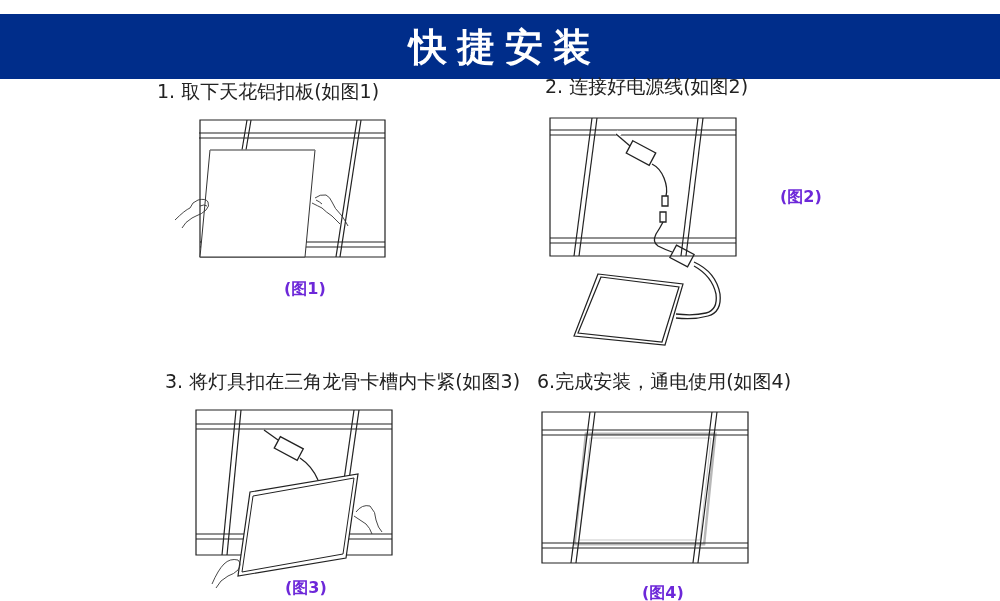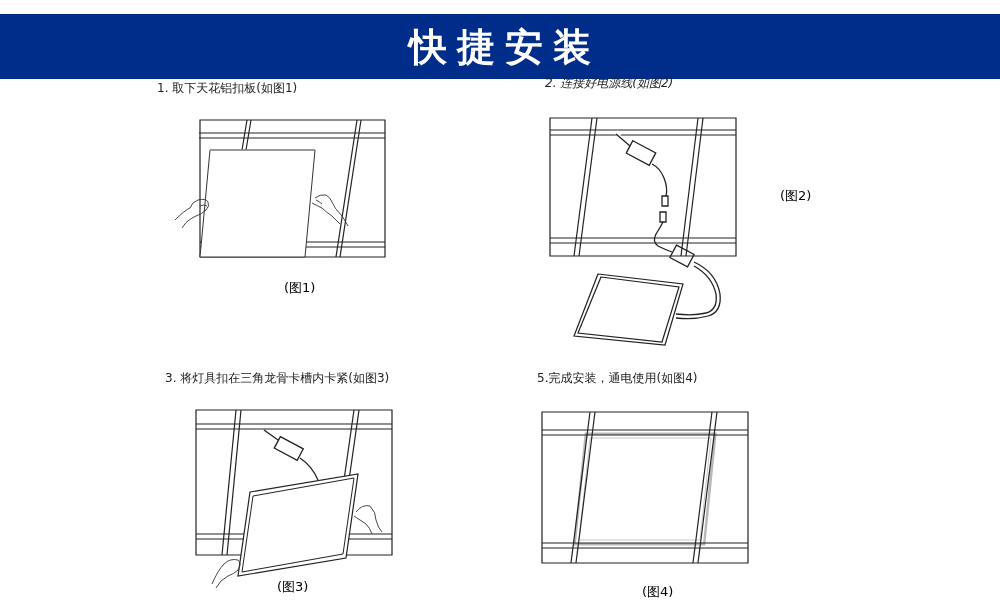--- a/index.html
+++ b/index.html
@@ -12,25 +12,25 @@
   .header {
     position:absolute; left:0; top:0; width:1000px; height:65px;
     background:#002d8a;
     display:flex; align-items:center; justify-content:center;margin-top:14px;
   }
   .header-title {
     color:#ffffff; font-size:38px; font-weight:bold; letter-spacing:10px;
     padding-left:10px; line-height:1;
   }
   .step-title {
-    position:absolute; font-size:12px; color:#222; white-space:nowrap;
+    position:absolute; font-size:19px; color:#222; white-space:nowrap;
     line-height:1;
   }
   .caption {
-    position:absolute; font-size:13px; color:#000000; white-space:nowrap; line-height:1;
+    position:absolute; font-size:16px; color:#6d28d9; white-space:nowrap; line-height:1;font-weight:bold;
   }
   svg.fig { position:absolute; overflow:visible; }
   svg.fig line, svg.fig rect, svg.fig path, svg.fig polygon { vector-effect:non-scaling-stroke; }
 </style>
 </head>
 <body>
 
 <div class="header">
   <span class="header-title">快捷安装</span>
 </div>
@@ -57,21 +57,21 @@
   <g fill="none" stroke="#333" stroke-width="0.9">
     <path d="M5,102 Q15,92 20,90 Q22,84 28,82 Q36,80 38,84 Q40,88 36,92 Q32,96 26,98 L22,100 Q15,104 12,110"></path>
     <path d="M30,88 Q34,86 37,88"></path>
     <path d="M145,80 Q150,76 156,77 Q160,79 162,84 Q164,90 172,98 Q176,104 178,108"></path>
     <path d="M142,85 Q148,88 152,90 Q156,94 162,98 Q168,104 170,106"></path>
     <path d="M146,82 Q150,84 152,86"></path>
   </g>
 </svg>
 <div class="caption" style="left:284px; top:281px;">(图1)</div>
 
-<div class="step-title" style="left:545px; top:77px;font-style:italic;">2. 连接好电源线(如图2)</div>
+<div class="step-title" style="left:545px; top:77px;">2. 连接好电源线(如图2)</div>
 <svg class="fig" style="left:548px; top:116px;" width="200" height="230" viewBox="0 0 200 230">
   <g fill="none" stroke="#222" stroke-width="1.2">
     <rect x="2" y="2" width="186" height="138"></rect>
     <line x1="2" y1="14" x2="188" y2="14"></line>
     <line x1="2" y1="19" x2="188" y2="19"></line>
     <line x1="2" y1="122" x2="188" y2="122"></line>
     <line x1="2" y1="127" x2="188" y2="127"></line>
     <line x1="44" y1="2" x2="26" y2="140"></line>
     <line x1="49" y1="2" x2="31" y2="140"></line>
     <line x1="150" y1="2" x2="133" y2="140"></line>
@@ -115,23 +115,23 @@
     <path d="M108,50 Q120,58 126,72"></path>
   </g>
   <polygon points="58,84 166,66 154,150 46,168" fill="#ffffff" stroke="#222" stroke-width="1.2"></polygon>
   <polygon points="61,88 162,70 151,146 50,164" fill="#ffffff" stroke="#222" stroke-width="1"></polygon>
   <g fill="none" stroke="#333" stroke-width="0.9">
     <path d="M164,104 Q170,96 178,98 Q184,104 184,112 Q186,120 190,124"></path>
     <path d="M162,108 Q168,112 174,116 Q178,120 180,126"></path>
     <path d="M20,176 Q26,162 32,156 Q38,150 46,152 Q50,156 46,162 Q42,166 36,168 Q28,172 24,180"></path>
   </g>
 </svg>
-<div class="caption" style="left:277px; top:580px;">(图3)</div>
+<div class="caption" style="left:285px; top:580px;">(图3)</div>
 
-<div class="step-title" style="left:537px; top:372px;">5.完成安装，通电使用(如图4)</div>
+<div class="step-title" style="left:537px; top:372px;">6.完成安装，通电使用(如图4)</div>
 <svg class="fig" style="left:540px; top:410px;" width="210" height="155" viewBox="0 0 210 155">
   <polygon points="47,25 174,25 163,133 36,133" fill="none" stroke="#b8b8b8" stroke-width="5"></polygon>
   <polygon points="47,25 174,25 163,133 36,133" fill="#ffffff" stroke="none"></polygon>
   <polygon points="50,28 171,28 160,130 39,130" fill="#ffffff" stroke="#c8c8c8" stroke-width="1"></polygon>
   <g fill="none" stroke="#222" stroke-width="1.2">
     <rect x="2" y="2" width="206" height="151"></rect>
     <line x1="2" y1="20" x2="208" y2="20"></line>
     <line x1="2" y1="25" x2="208" y2="25"></line>
     <line x1="2" y1="133" x2="208" y2="133"></line>
     <line x1="2" y1="138" x2="208" y2="138"></line>

